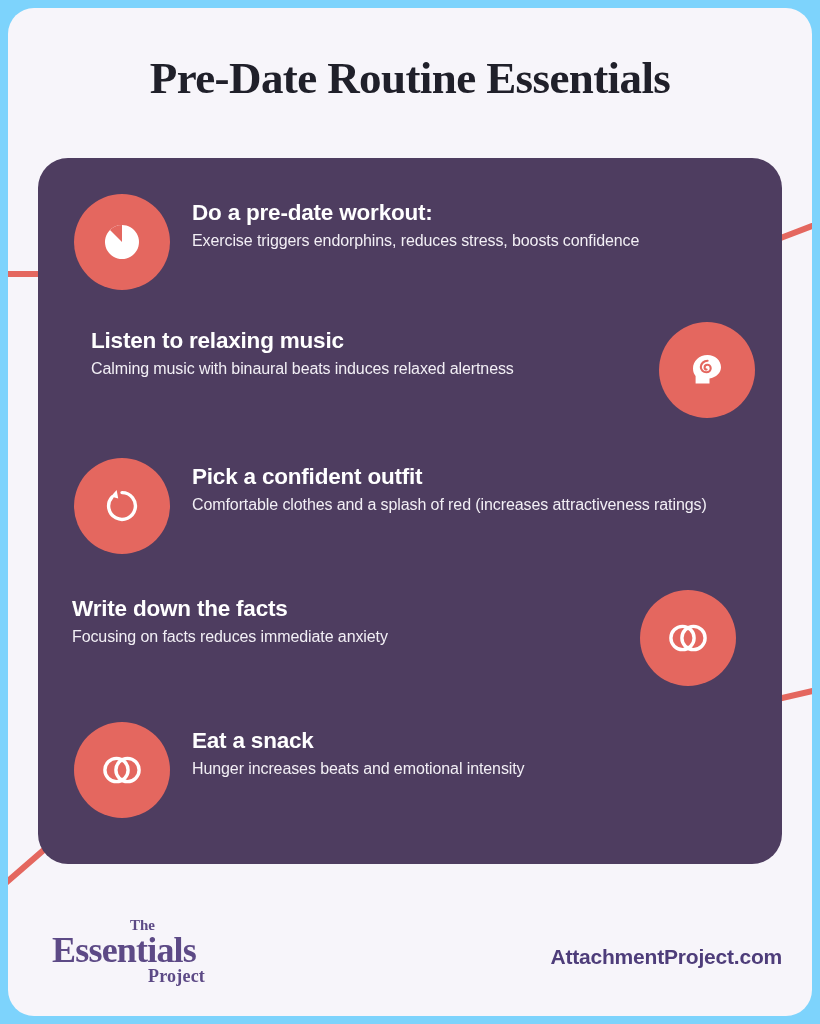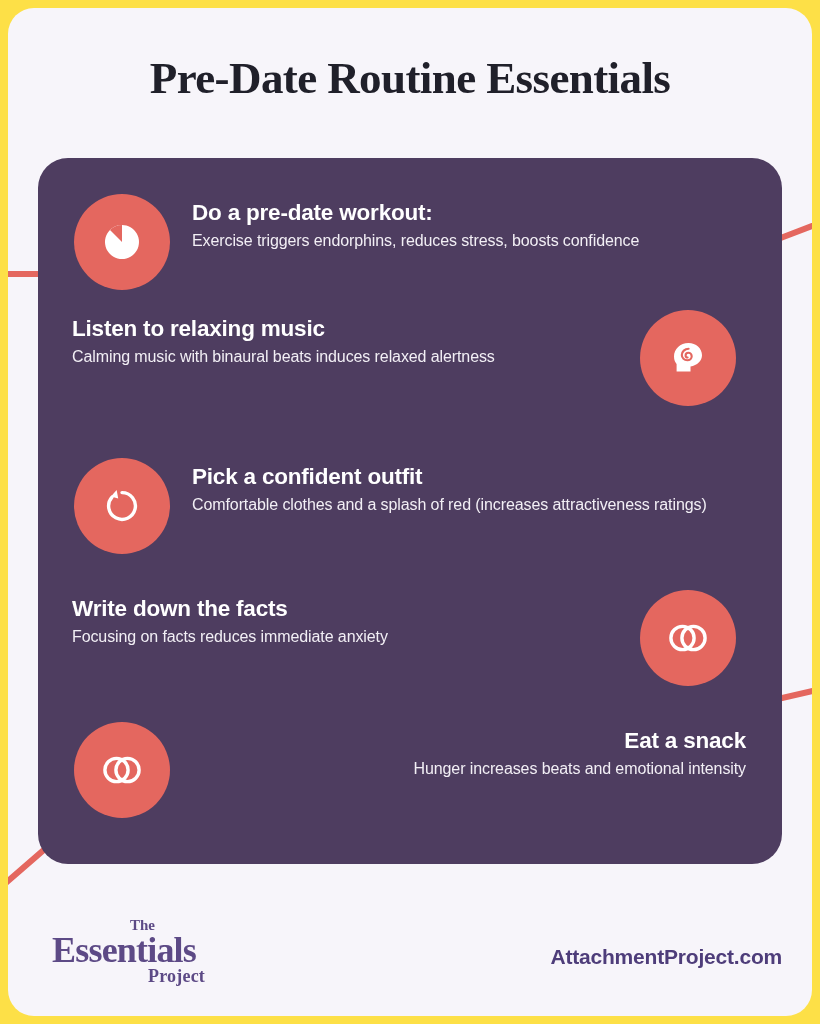--- a/index.html
+++ b/index.html
@@ -11,21 +11,21 @@
     width: 820px;
     height: 1024px;
     font-family: "Liberation Sans", sans-serif;
     overflow: hidden;
   }
 
   #root {
     position: relative;
     width: 820px;
     height: 1024px;
-    background: #fde047;
+    background: #7dd3fc;
   }
 
   
   .canvas-card {
     position: absolute;
     left: 8px;
     top: 8px;
     width: 804px;
     height: 1008px;
     background: #f7f5fa;
@@ -107,24 +107,24 @@
   .item {
     position: absolute;
     left: 0;
     width: 744px;
     display: flex;
     align-items: flex-start;
     box-sizing: border-box;
   }
 
   .item-1 { top: 36px;  height: 130px; }
-  .item-2 { top: 152px; height: 130px; }
+  .item-2 { top: 164px; height: 130px; margin-left: 19px; }
   .item-3 { top: 300px; height: 130px; }
   .item-4 { top: 432px; height: 130px; gap: 40px; }
-  .item-5 { top: 564px; height: 130px; text-align: right; }
+  .item-5 { top: 564px; height: 130px; }
 
   
   .icon-badge {
     width: 96px;
     height: 96px;
     border-radius: 50%;
     background: #e4675f;
     flex: 0 0 96px;
     display: flex;
     align-items: center;

